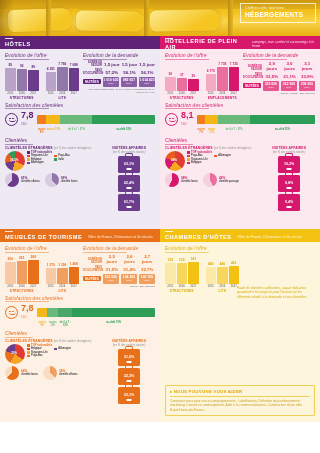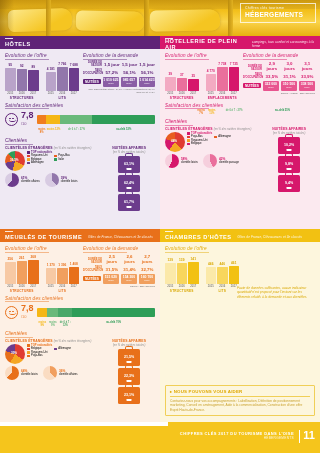--- a/index.html
+++ b/index.html
@@ -483,20 +483,37 @@
                 <div class="nui-box"><span>310 500</span><span class="yr">2016</span></div>
                 <div class="nui-box"><span>338 500</span><span class="yr">2017</span></div>
               </div>
               <div class="foot-note">Source : INSEE - Oise Tourisme</div>
             </div>
           </div>
         </div>
 
         <div class="sat-wrap">
           <div class="cap">Satisfaction des clientèles</div>
+          <div class="sat-row">
+            <div class="smiley">
+              <span class="eye eL"></span>
+                <span class="eye eR"></span>
+                <span class="mouth"></span>
+            </div>
+            <div class="score">
+              <span>8,1</span>
+              <span class="den">/10</span>
+            </div>
+            <div class="satbar">
+              <div style="width:7%;background:#f07d1e"></div>
+              <div style="width:11%;background:#f5b715"></div>
+              <div style="width:27%;background:#69b97a"></div>
+              <div style="width:55%;background:#2e9d58"></div>
+            </div>
+          </div>
           <div class="satlegend">
             <span style="width:7%;color:#f07d1e">moins 7%</span>
             <span style="width:11%;color:#f5b715">moins 11%</span>
             <span style="width:27%;color:#69b97a">de 6 à 7 : 27%</span>
             <span style="width:55%;color:#2e9d58">au-delà 55%</span>
           </div>
         </div>
 
         <div class="cl-head">Clientèles</div>
         <div class="cl-grid">
@@ -802,23 +819,14 @@
             <span class="arrow">▸</span>
             <span>NOUS POUVONS VOUS AIDER</span>
           </div>
           <div class="ab">Contactez-nous pour vos accompagnements : Labellisation, Définition de positionnement marketing, Conseil en aménagement, Aide à la commercialisation, Construction d'une offre Esprit Hauts-de-France.</div>
         </div>
       </div>
     </div>
 
   </div>
 
-  <div class="footer">
-    <div class="fwhite"></div>
-    <div class="ftxt">
-      <div class="l1">CHIFFRES CLÉS 2017 DU TOURISME DANS L'OISE</div>
-      <div class="l2">HÉBERGEMENTS</div>
-    </div>
-    <div class="pbar"></div>
-    <div class="pagenum">11</div>
-  </div>
 
 </div>
 
 </body></html>

